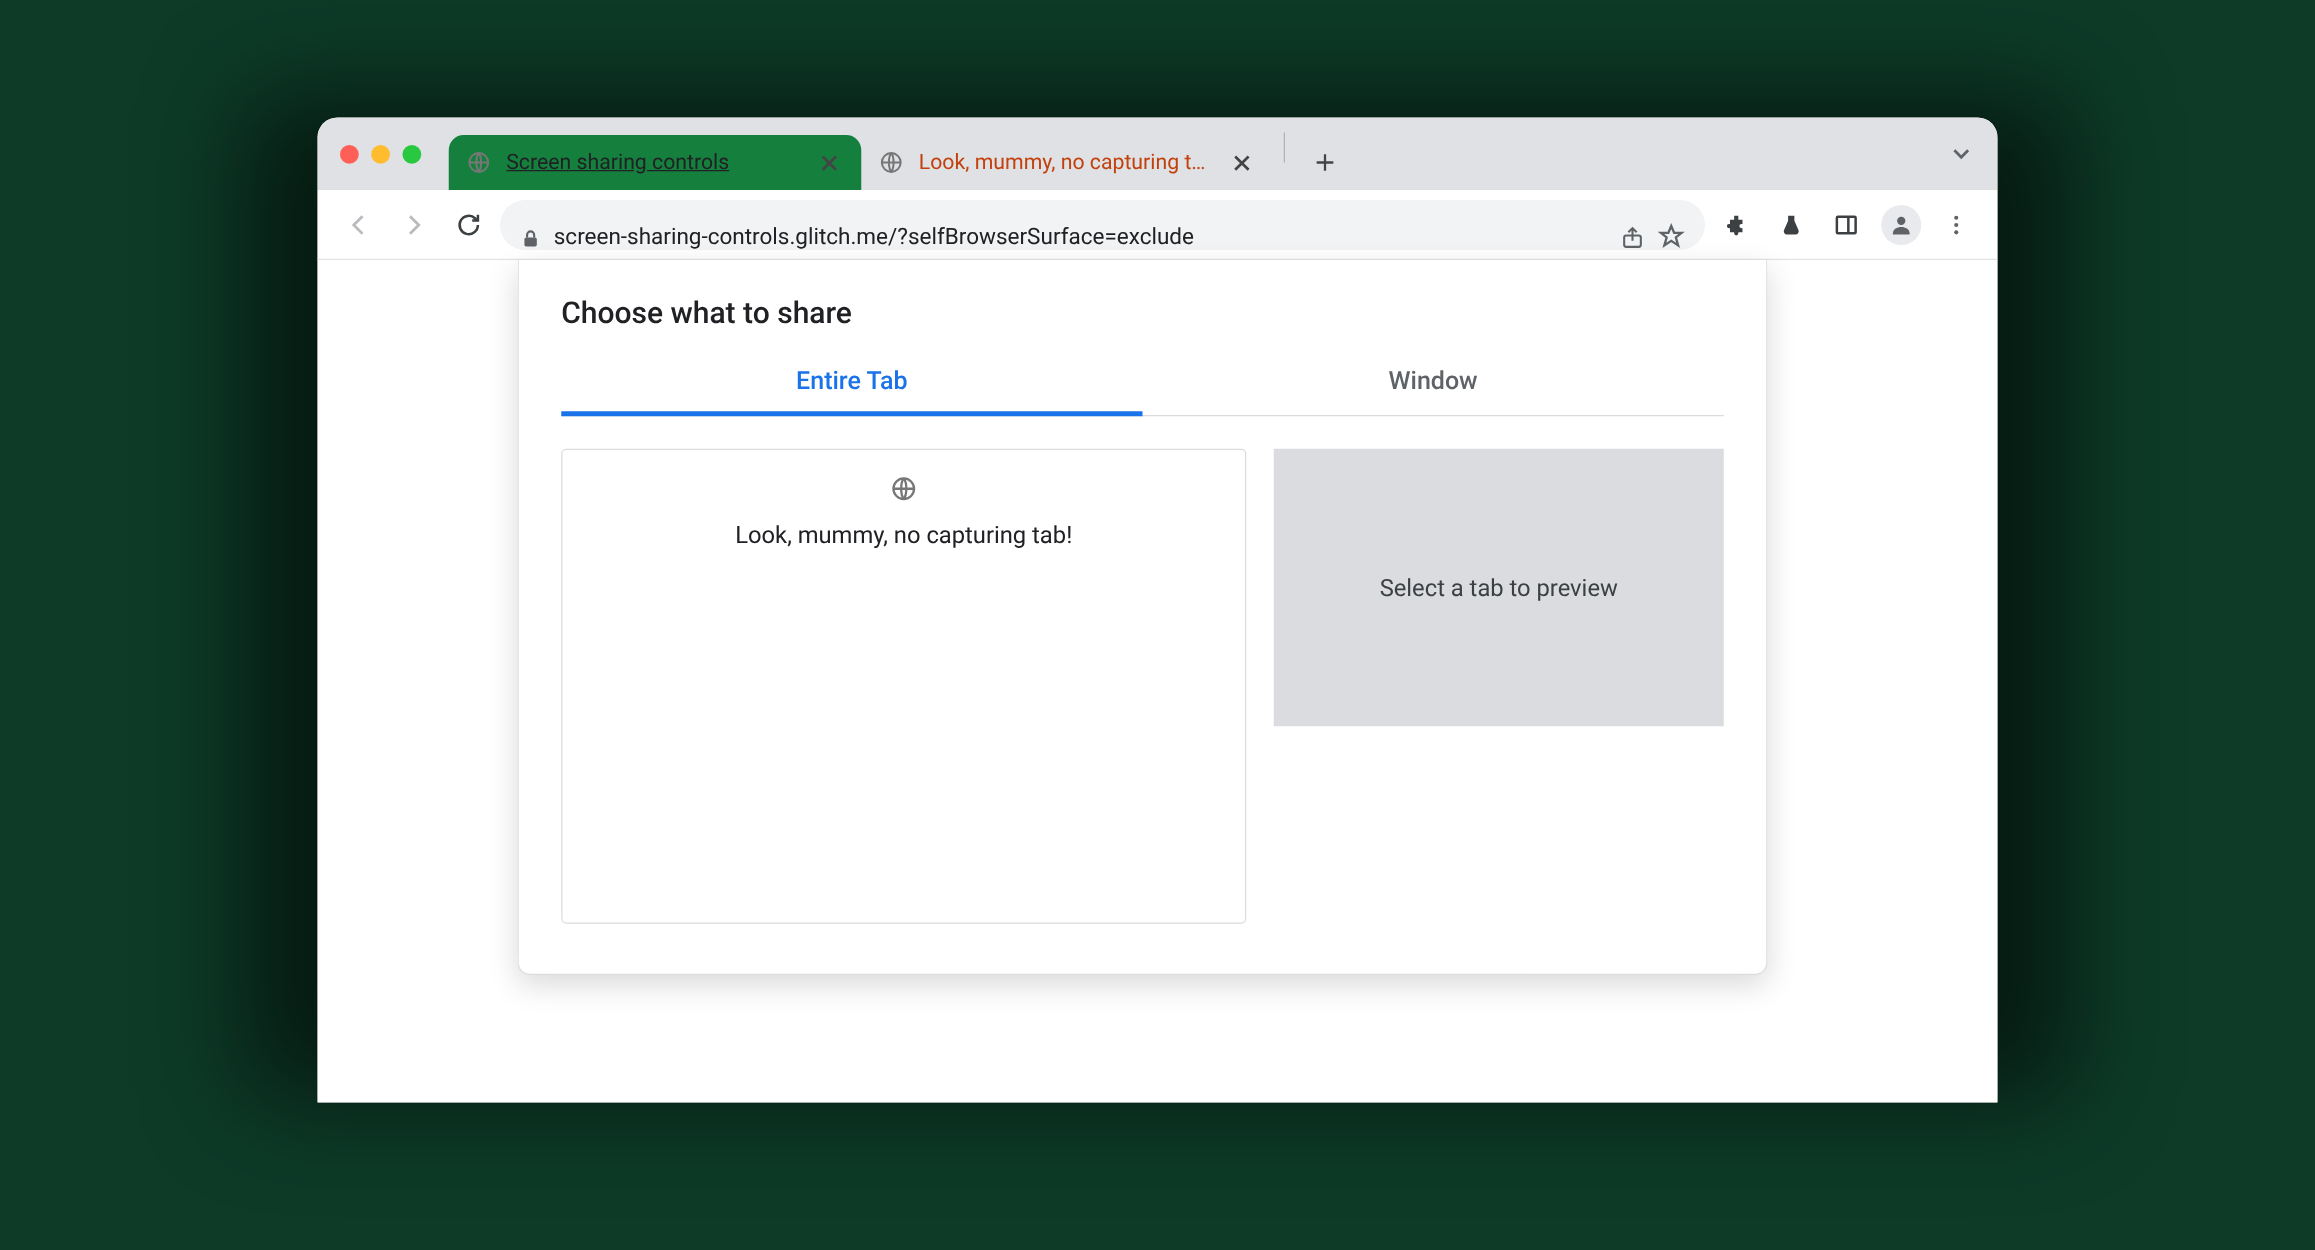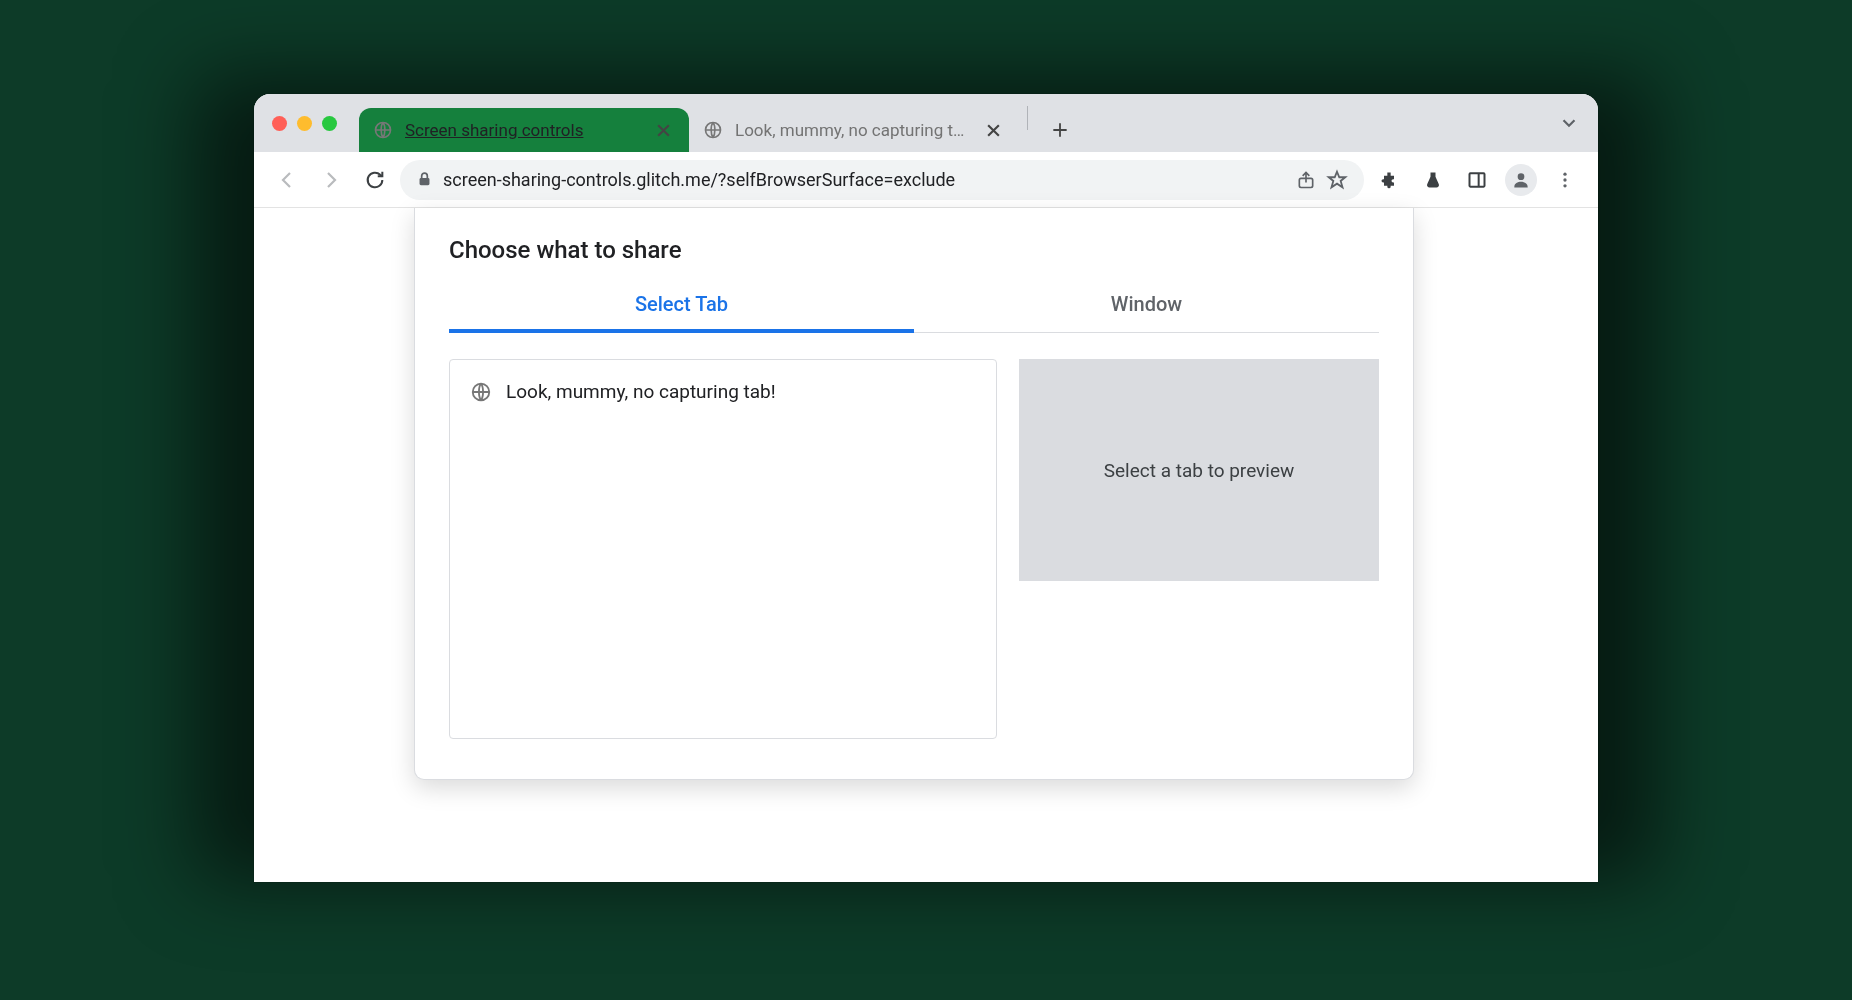--- a/index.html
+++ b/index.html
@@ -11,51 +11,51 @@
   .window { position: absolute; left: 80px; top: 60px; right: 80px; bottom: -40px; background: #fff; border-radius: 16px 16px 0 0; overflow: hidden; box-shadow: 0 0 0 1px rgba(0,0,0,0.08); }
 
   
   .tabstrip { height: 58px; background: #dfe1e5; display: flex; align-items: flex-end; padding-left: 18px; position: relative; }
   .traffic { display: flex; gap: 10px; align-items: center; height: 100%; padding-right: 22px; }
   .traffic span { width: 15px; height: 15px; border-radius: 50%; display: block; }
   .tl-close { background: #ff5f57; }
   .tl-min  { background: #febc2e; }
   .tl-max  { background: #28c840; }
 
-  .tab { display: flex; align-items: center; gap: 12px; height: 44px; padding: 0 14px; border-radius: 12px 12px 0 0; font-size: 17px; color: #737373; max-width: 330px; position: relative; }
+  .tab { display: flex; align-items: center; gap: 12px; height: 44px; padding: 0 14px; border-radius: 12px 12px 0 0; font-size: 17px; color: #c2410c; max-width: 330px; position: relative; }
   .tab.active { background: #15803d; color: #202124; text-decoration: underline; }
   .tab .title { flex: 1; white-space: nowrap; overflow: hidden; text-overflow: ellipsis; }
   .close-x { font-size: 18px; color: #444; padding: 0 4px; cursor: pointer; }
   .tab-sep { width: 1px; height: 24px; background: #b0b3b8; margin: 0 8px 10px; align-self: center; }
   .newtab { width: 36px; height: 36px; display: flex; align-items: center; justify-content: center; margin-bottom: 4px; margin-left: 6px; color: #444; font-size: 26px; cursor: pointer; }
   .tabstrip .chev { margin-left: auto; margin-right: 18px; align-self: center; color: #5f6368; }
 
   
   .toolbar { height: 56px; background: #fff; display: flex; align-items: center; padding: 0 14px; gap: 6px; border-bottom: 1px solid #e3e3e3; }
   .icon-btn { width: 38px; height: 38px; display: flex; align-items: center; justify-content: center; color: #5f6368; border-radius: 50%; cursor: pointer; }
   .icon-btn.dis { color: #b9bbbe; }
-  .omnibox { flex: 1; height: 40px; background: #f1f3f4; border-radius: 24px; display: flex; align-items: center; padding: 0 16px; gap: 10px; color: #202124; font-size: 18px; }
+  .omnibox { flex: 1; height: 40px; background: #f1f3f4; border-radius: 24px; display: flex; align-items: flex-end; padding: 0 16px; gap: 10px; color: #202124; font-size: 18px; }
   .omnibox .url { flex: 1; white-space: nowrap; overflow: hidden; text-overflow: ellipsis; }
   .right-icons { display: flex; align-items: center; gap: 6px; }
   .avatar { width: 32px; height: 32px; border-radius: 50%; background: #e8eaed; display: flex; align-items: center; justify-content: center; }
 
   
   .page { position: relative; height: calc(100% - 114px); background: #fff; }
 
   
   .dialog { position: absolute; left: 160px; top: 0; width: 1000px; background: #fff; border: 1px solid #dadce0; border-top: none; border-radius: 0 0 10px 10px; box-shadow: 0 8px 24px rgba(0,0,0,0.15); padding: 28px 34px 0; }
   .dlg-title { font-size: 24px; color: #202124; font-weight: 500; margin-bottom: 14px; }
   .dlg-sub { font-size: 20px; color: #3c4043; margin-bottom: 20px; }
   .dlg-tabs { display: flex; border-bottom: 1px solid #dadce0; }
   .dlg-tab { flex: 1; text-align: center; padding: 14px 0 16px; font-size: 20px; color: #5f6368; font-weight: 500; cursor: pointer; position: relative; }
   .dlg-tab.active { color: #1a73e8; }
   .dlg-tab.active::after { content: ""; position: absolute; left: 0; right: 0; bottom: -1px; height: 4px; background: #1a73e8; }
   .dlg-body { display: flex; gap: 22px; padding: 26px 0 40px; }
   .tab-list { flex: 1; border: 1px solid #dadce0; border-radius: 4px; min-height: 380px; padding: 14px 16px; }
-  .tab-item { display: flex; align-items: center; gap: 14px; font-size: 19px; color: #202124; padding: 6px 4px; cursor: pointer; border-radius: 4px; }
+  .tab-item { display: flex; align-items: center; gap: 14px; font-size: 19px; color: #202124; padding: 6px 4px; cursor: pointer; border-radius: 4px; flex-direction: column; }
   .preview { width: 360px; }
   .preview-box { width: 100%; height: 222px; background: #dadce0; display: flex; align-items: center; justify-content: center; font-size: 19px; color: #3c4043; text-align: right; }
 
   
   svg { display: block; }
 </style>
 </head>
 <body>
 
 <div class="stage">
@@ -185,21 +185,21 @@
             </svg>
         </div>
       </div>
     </div>
 
     <div class="page">
       <div class="dialog">
         <div class="dlg-title">Choose what to share</div>
 
         <div class="dlg-tabs">
-          <div class="dlg-tab active">Select Tab</div>
+          <div class="dlg-tab active">Entire Tab</div>
           <div class="dlg-tab">Window</div>
         </div>
 
         <div class="dlg-body">
           <div class="tab-list">
             <div class="tab-item">
               <span>
                 <svg width="22" height="22" viewBox="0 0 24 24" fill="none" stroke="#777" stroke-width="2">
                     <circle cx="12" cy="12" r="9"></circle>
                     <path d="M3 12h18M12 3c3 3.5 3 14 0 18M12 3c-3 3.5-3 14 0 18"></path>

